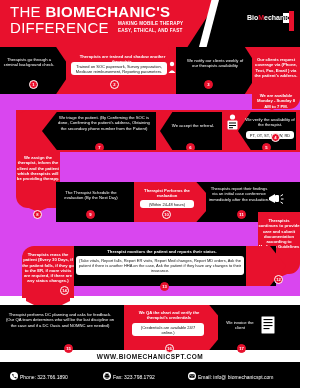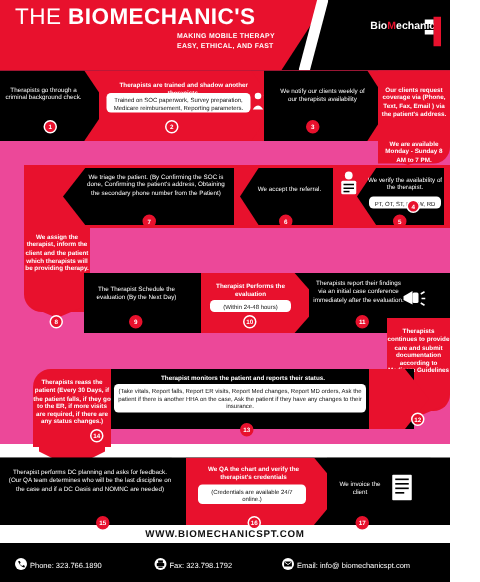--- a/index.html
+++ b/index.html
@@ -1,18 +1,18 @@
 <!DOCTYPE html>
 <html><head>
 <meta charset="utf-8">
 <style>
   * { margin:0; padding:0; box-sizing:border-box; }
   html,body { width:300px; height:388px; background:#fff;
     font-family:"Liberation Sans", sans-serif; overflow:hidden; }
-  #page { position:relative; width:300px; height:296px; background:#ec4899; }
+  #page { position:relative; width:300px; height:296px; background:#d946ef; }
 
   
   .hdr { position:absolute; left:0; top:0; width:300px; height:47px; background:#000; }
   .hdr-red { position:absolute; left:0; top:0; width:218px; height:47px; background:#e8112d;
      clip-path:polygon(0 0, 100% 0, 86% 100%, 0 100%); }
   .hdr-slash { position:absolute; left:199px; top:0; width:20px; height:47px; background:#fff;
      clip-path:polygon(62% 0, 100% 0, 38% 100%, 0 100%); }
   .hdr-t1 { position:absolute; left:10px; top:3px; font-size:15px; letter-spacing:.3px; color:#fff; font-weight:300; }
   .hdr-t1 b { font-weight:bold; }
   .hdr-t2 { position:absolute; left:10px; top:19px; font-size:15px; letter-spacing:.3px; color:#fff; font-weight:300; }
@@ -50,20 +50,21 @@
 </style>
 </head>
 <body>
 
 <div id="page">
 
   <div class="hdr">
     <div class="hdr-red"></div>
     <div class="hdr-slash"></div>
     <div class="hdr-t1"><span>THE </span><b>BIOMECHANIC'S</b></div>
+    <div class="hdr-t2">DIFFERENCE</div>
     <div class="hdr-sub1">MAKING MOBILE THERAPY</div>
     <div class="hdr-sub2">EASY, ETHICAL, AND FAST</div>
     <div class="logo"><span>Bio</span><span class="m">M</span><span>echanics</span></div>
     <svg class="logo-mark" viewBox="0 0 13 20">
       <rect x="6" y="0" width="5" height="20" fill="#e8112d"></rect>
       <rect x="0" y="2" width="6" height="3" fill="#fff"></rect>
       <rect x="0" y="9" width="6" height="3" fill="#fff"></rect>
     </svg>
   </div>
 

